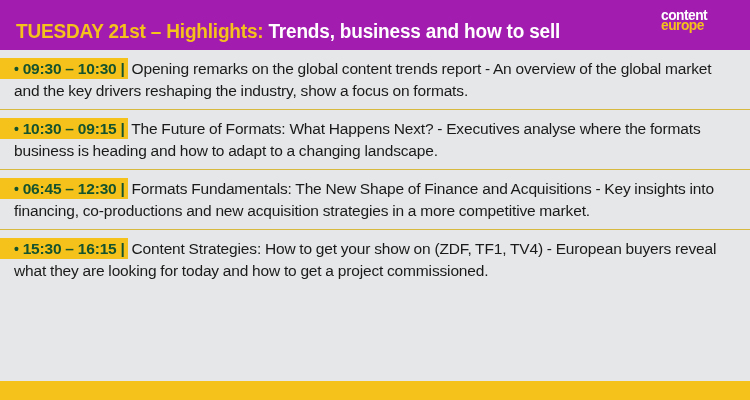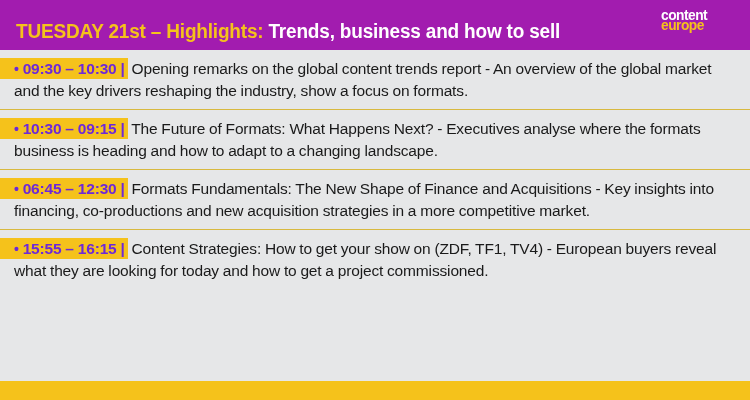--- a/index.html
+++ b/index.html
@@ -107,21 +107,21 @@
     color: #1a1a1a;
     text-indent: 0;
     padding-left: 14px;
     letter-spacing: -0.15px;
     word-spacing: -0.3px;
   }
 
   .time-chip {
     display: inline;
     background: #f5c21b;
-    color: #6d28d9;
+    color: #14532d;
     font-weight: bold;
     box-shadow: 0 0 0 0 #f5c21b;
     padding: 2px 0 2px 0;
     margin-left: -14px;
     padding-left: 14px;
     box-decoration-break: clone;
     -webkit-box-decoration-break: clone;
   }
   .time-chip .bullet {
     font-size: 14px;
@@ -162,20 +162,20 @@
 
     <div class="session">
       <div class="session-text"><span class="time-chip"><span class="bullet">•</span> <span>10:30 – 09:15</span> <span class="pipe">|</span></span><span> The Future of Formats: What Happens Next? - Executives analyse where the formats business is heading and how to adapt to a changing landscape.</span></div>
     </div>
 
     <div class="session">
       <div class="session-text"><span class="time-chip"><span class="bullet">•</span> <span>06:45 – 12:30</span> <span class="pipe">|</span></span><span> Formats Fundamentals: The New Shape of Finance and Acquisitions - Key insights into financing, co-productions and new acquisition strategies in a more competitive market.</span></div>
     </div>
 
     <div class="session">
-      <div class="session-text"><span class="time-chip"><span class="bullet">•</span> <span>15:55 – 16:15</span> <span class="pipe">|</span></span><span> Content Strategies: How to get your show on (ZDF, TF1, TV4) - European buyers reveal what they are looking for today and how to get a project commissioned.</span></div>
+      <div class="session-text"><span class="time-chip"><span class="bullet">•</span> <span>15:30 – 16:15</span> <span class="pipe">|</span></span><span> Content Strategies: How to get your show on (ZDF, TF1, TV4) - European buyers reveal what they are looking for today and how to get a project commissioned.</span></div>
     </div>
 
   </div>
 
   <div class="footer-bar"></div>
 
 </div>
 
 </body></html>

